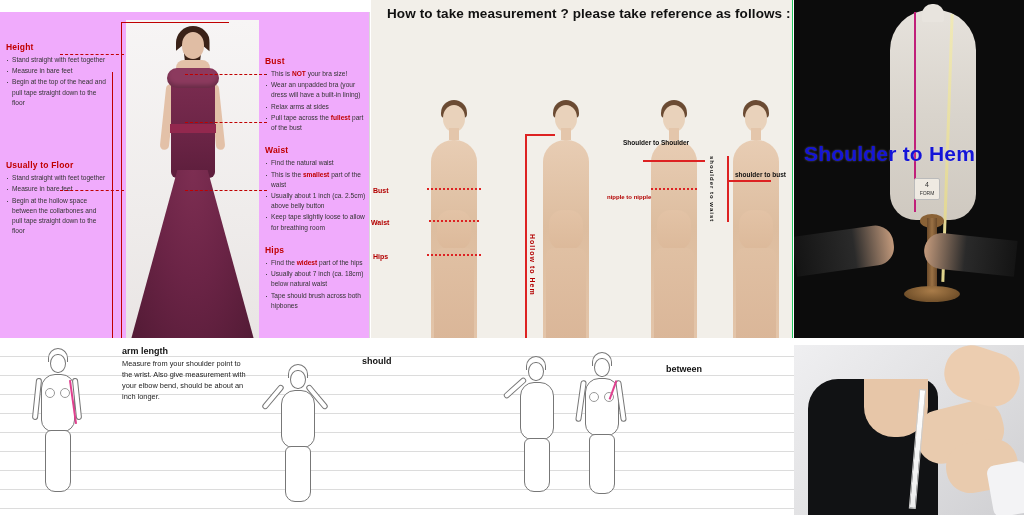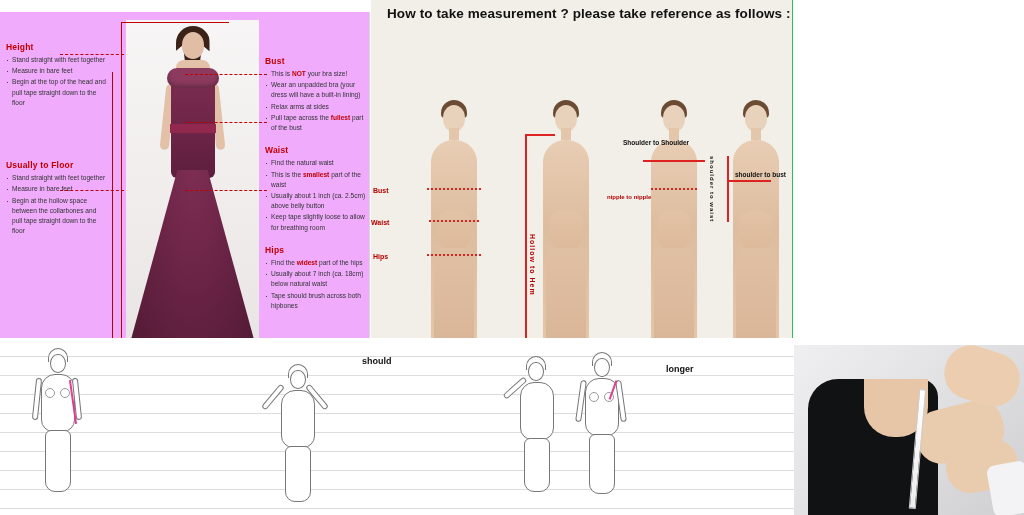--- a/index.html
+++ b/index.html
@@ -423,20 +423,36 @@
       <div class="m-legs"></div>
       <div class="m-stand"></div>
       <div class="m-base"></div>
       <div style="position:absolute; left:26px; bottom:146px; width:1.5px; height:66px; background:#d22;"></div>
       <div class="m-tape-solid" style="left:26px; bottom:186px; width:44px;"></div>
       <div class="vert-text vert-text-dark" style="left:8px; bottom:146px; font-size:6px;">shoulder to waist</div>
       <div class="m-label m-label-black" style="left:34px; bottom:190px; font-size:6.5px;">shoulder to bust</div>
     </div>
   </div>
 
+  <div id="panel-hem">
+    <div class="dressform"></div>
+    <div class="dressform-neck"></div>
+    <div class="df-magenta"></div>
+    <div class="df-tape"></div>
+    <div class="df-tag">
+      <span>4</span><br>
+      <span style="font-size:5px;">FORM</span>
+    </div>
+    <div class="df-knob"></div>
+    <div class="df-stand"></div>
+    <div class="df-foot"></div>
+    <div class="df-hand-l"></div>
+    <div class="df-hand-r"></div>
+    <div id="hem-label">Shoulder to Hem</div>
+  </div>
 
   <div id="lower">
 
     <div class="ruled" style="left:0px; width:118px;"></div>
     <div class="ruled" style="left:118px; width:240px;"></div>
     <div class="ruled" style="left:358px; width:152px;"></div>
     <div class="ruled" style="left:510px; width:152px;"></div>
     <div class="ruled" style="left:662px; width:132px;"></div>
 
     <div class="sketch" style="left:20px; top:10px; width:80px; height:160px;">
@@ -444,20 +460,24 @@
       <div class="sk-head" style="left:30px; top:6px;"></div>
       <div class="sk-torso" style="left:21px; top:26px;"></div>
       <div class="sk-bust" style="left:25px; top:40px;"></div>
       <div class="sk-bust" style="left:40px; top:40px;"></div>
       <div class="sk-arm" style="left:14px; top:30px; transform:rotate(6deg);"></div>
       <div class="sk-arm" style="left:54px; top:30px; transform:rotate(-6deg);"></div>
       <div class="sk-legs" style="left:25px; top:82px;"></div>
       <div class="sk-pink" style="left:52px; top:32px; width:2px; height:44px; transform:rotate(-8deg);"></div>
     </div>
 
+    <div class="notebox" style="left:122px; top:8px; width:128px;">
+      <div class="note-title">arm length</div>
+      <div class="note-body">Measure from your shoulder point to the wrist. Also give measurement with your elbow bend, should be about an inch longer.</div>
+    </div>
 
     <div class="sketch" style="left:258px; top:26px; width:90px; height:150px;">
       <div class="sk-hair" style="left:30px; top:0px;"></div>
       <div class="sk-head" style="left:32px; top:6px;"></div>
       <div class="sk-torso" style="left:23px; top:26px;"></div>
       <div class="sk-arm" style="left:12px; top:18px; height:30px; transform:rotate(40deg);"></div>
       <div class="sk-arm" style="left:56px; top:18px; height:30px; transform:rotate(-40deg);"></div>
       <div class="sk-legs" style="left:27px; top:82px; height:56px;"></div>
     </div>
 
@@ -479,21 +499,21 @@
       <div class="sk-torso" style="left:19px; top:26px;"></div>
       <div class="sk-bust" style="left:23px; top:40px;"></div>
       <div class="sk-bust" style="left:38px; top:40px;"></div>
       <div class="sk-arm" style="left:12px; top:28px; transform:rotate(8deg);"></div>
       <div class="sk-arm" style="left:52px; top:28px; transform:rotate(-8deg);"></div>
       <div class="sk-legs" style="left:23px; top:82px; height:60px;"></div>
       <div class="sk-pink" style="left:46px; top:28px; width:2px; height:20px; transform:rotate(20deg);"></div>
     </div>
 
     <div class="notebox" style="left:666px; top:26px; width:122px;">
-      <div class="note-title">longer</div>
+      <div class="note-title">between</div>
     </div>
   </div>
 
   <div id="armhole-photo">
     <div class="ap-bg"></div>
     <div class="ap-shirt">
       <div class="ap-neck"></div>
     </div>
     <div class="ap-arm"></div>
     <div class="ap-hand"></div>

